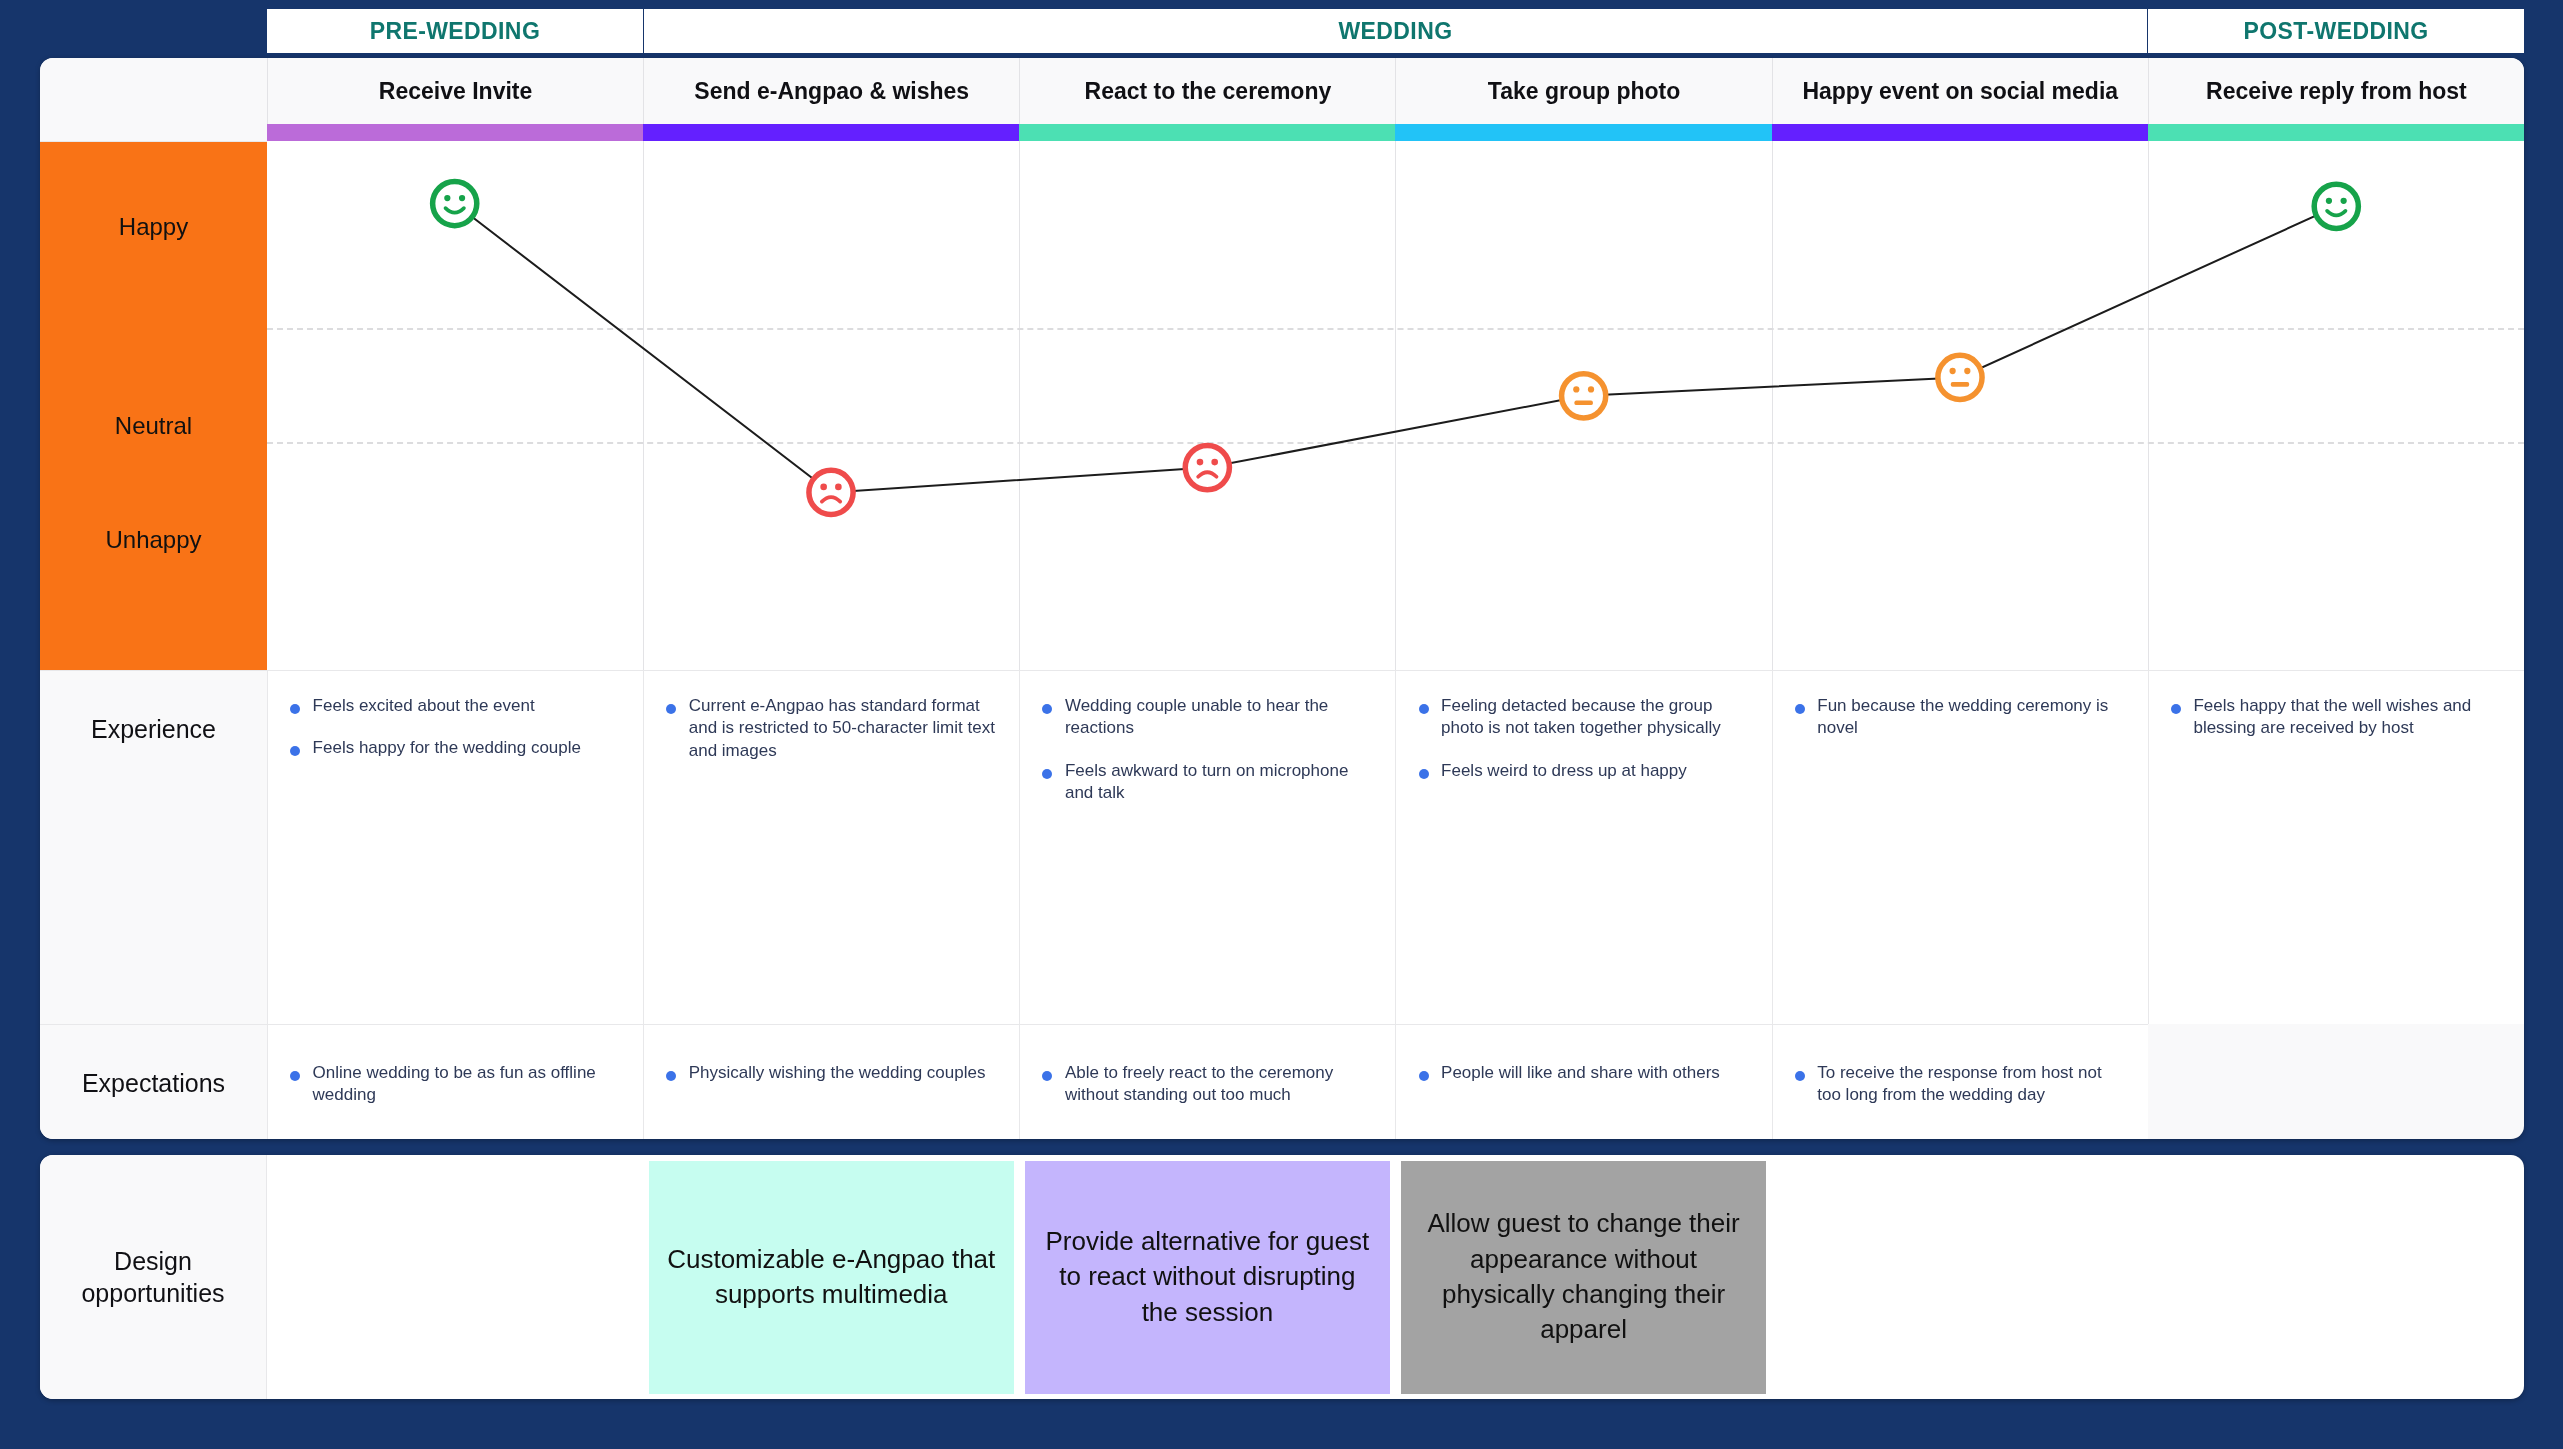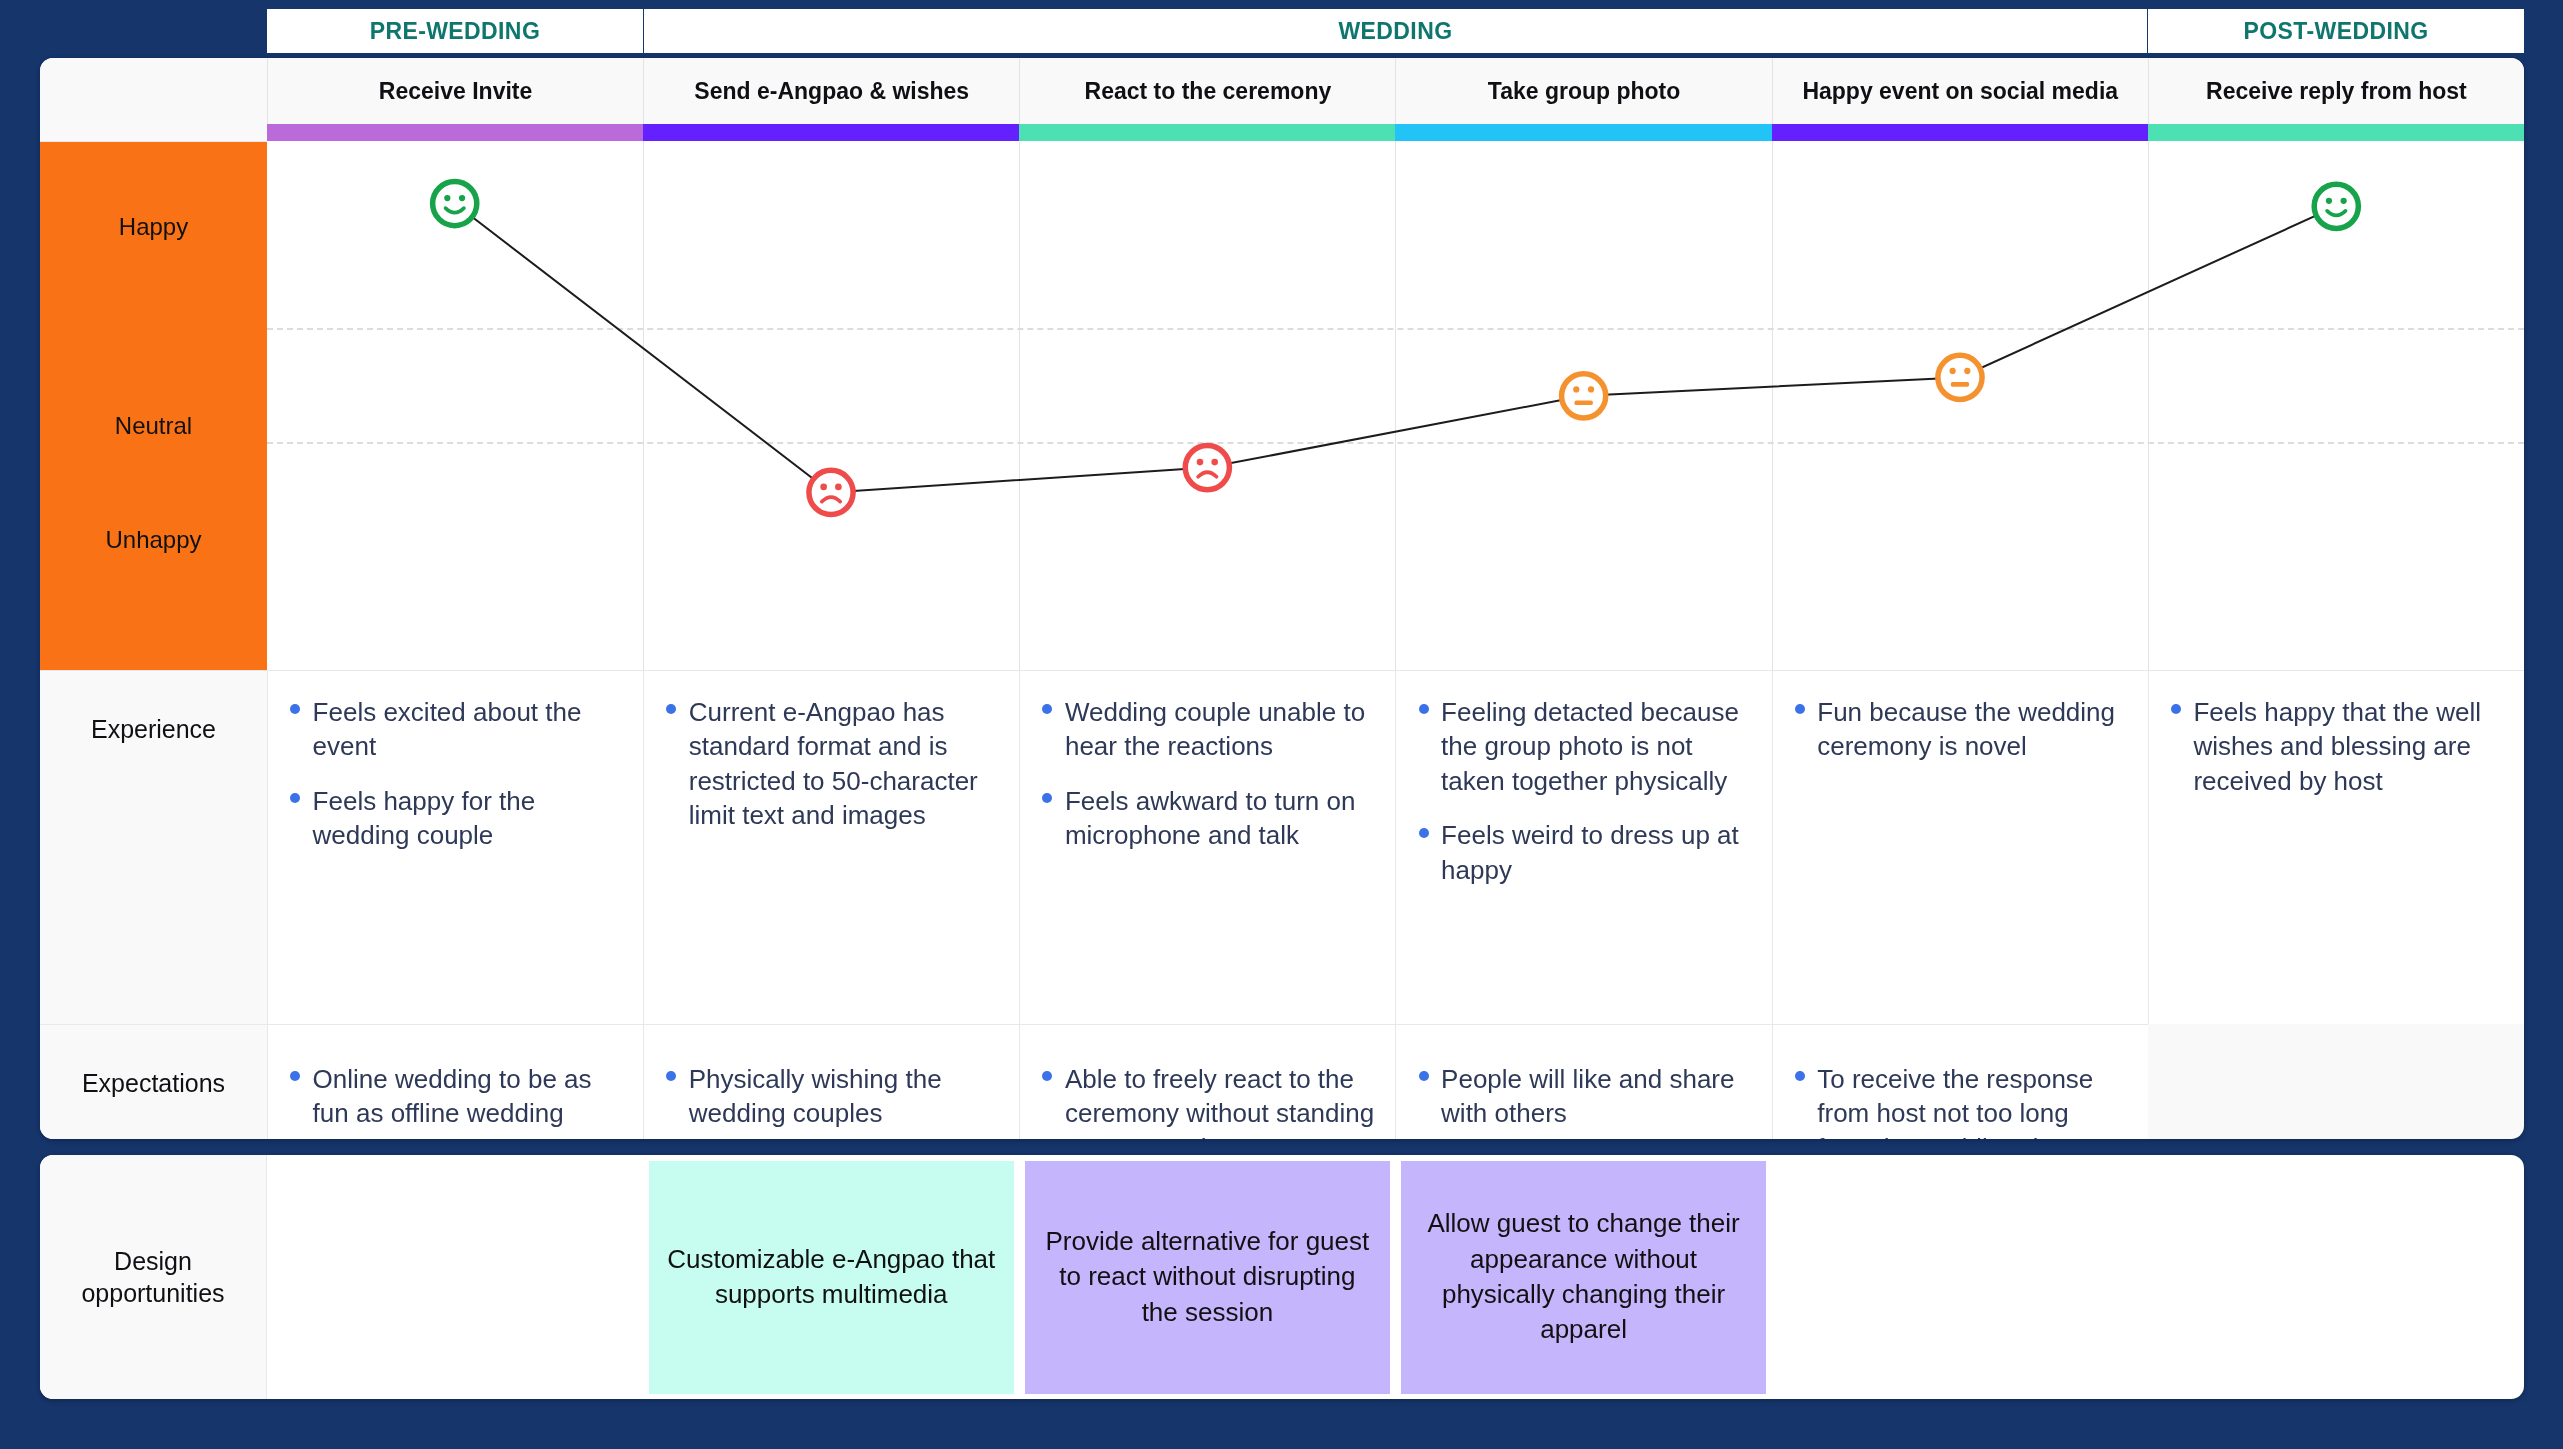--- a/index.html
+++ b/index.html
@@ -102,21 +102,21 @@
     padding:24px 20px 9.2px 16.6px;
     box-sizing:border-box;
   }
   .exp-cell.expectations{ display:flex; align-items:flex-start; }
   .exp-cell.expectations ul{ margin-top:13px; }
   ul.bullets{margin:0;padding:0;list-style:none;}
   ul.bullets li{
     position:relative;
     padding-left:28px;
     margin-bottom:20px;
-    font-size:26px;
+    font-size:17px;
     line-height:1.33;
     color:#2e3957;
   }
   ul.bullets li:before{
     content:"";
     position:absolute;left:5.5px;top:9.2px;
     width:10px;height:10px;border-radius:50%;
     background:#3b72e8;
   }
 
@@ -321,21 +321,21 @@
     <div class="design-cell">
       <div class="sticky empty"></div>
     </div>
     <div class="design-cell">
       <div class="sticky" style="background:#c6fdf0">Customizable e-Angpao that supports multimedia</div>
     </div>
     <div class="design-cell">
       <div class="sticky" style="background:#c4b5fd">Provide alternative for guest to react without disrupting the session</div>
     </div>
     <div class="design-cell">
-      <div class="sticky" style="background:#c4b5fd">Allow guest to change their appearance without physically changing their apparel</div>
+      <div class="sticky" style="background:#a3a3a3">Allow guest to change their appearance without physically changing their apparel</div>
     </div>
     <div class="design-cell">
       <div class="sticky empty"></div>
     </div>
     <div class="design-cell">
       <div class="sticky empty"></div>
     </div>
   </div>
 
 </div>

